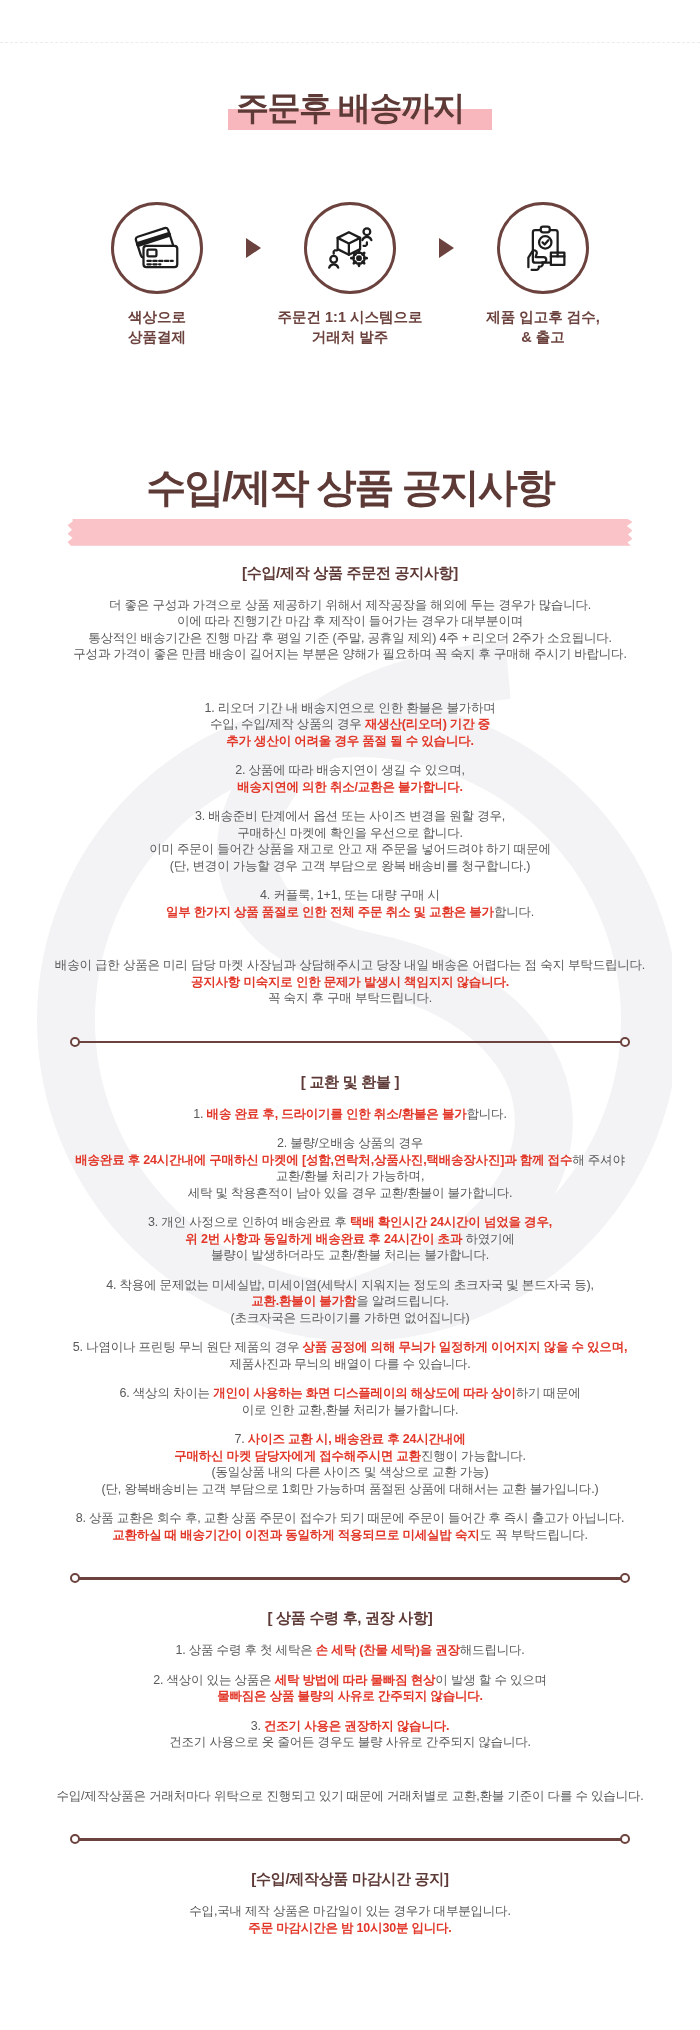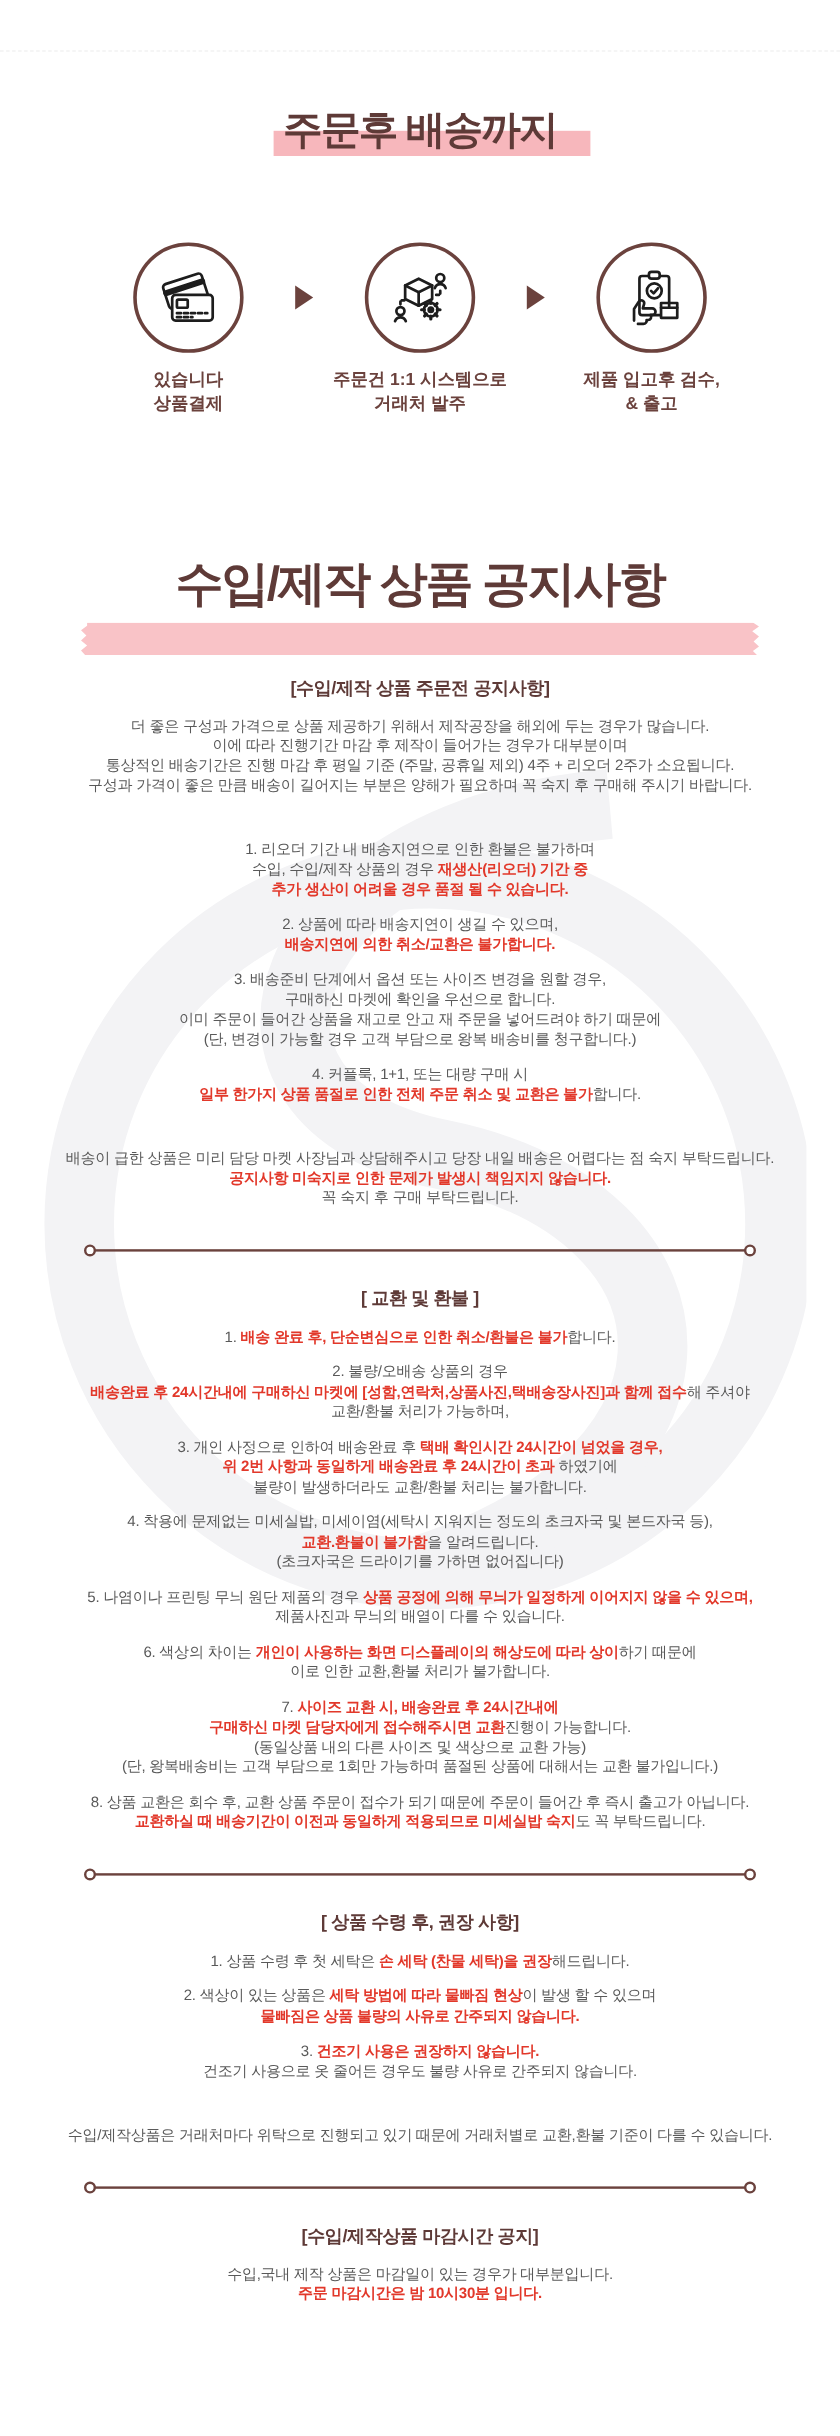--- a/index.html
+++ b/index.html
@@ -81,21 +81,21 @@
             <rect x="7" y="10" width="30" height="19" rx="2.5"></rect>
             <line x1="8" y1="16.5" x2="36" y2="16.5" stroke-width="4.5"></line>
           </g>
           <rect x="12" y="22" width="30" height="19" rx="2.5" fill="#ffffff"></rect>
           <rect x="15.5" y="25.5" width="8" height="6" rx="1"></rect>
           <line x1="15.5" y1="35.5" x2="38" y2="35.5" stroke-dasharray="3 2.2"></line>
           <line x1="15.5" y1="38.5" x2="27" y2="38.5" stroke-dasharray="3 2.2"></line>
         </svg>
       </div>
       <div class="step-label">
-        <div>있습니다</div>
+        <div>색상으로</div>
         <div>상품결제</div>
       </div>
     </div>
 
     <div class="arrow"></div>
 
     <div class="step">
       <div class="circle">
         <svg class="icon" width="54" height="54" viewBox="0 0 48 48" fill="none" stroke="#1d1d1d" stroke-width="2" stroke-linecap="round" stroke-linejoin="round">
           <path d="M13 15 L23 10 L33 15 L33 25 L23 30 L13 25 Z"></path>
@@ -194,26 +194,27 @@
   <div class="divider">
     <span class="dot"></span>
     <span class="rule"></span>
     <span class="dot"></span>
   </div>
 
   <section>
     <h3 class="sec-head">[ 교환 및 환불 ]</h3>
     <div class="blocks">
         <div class="block">
-          <div class="line"><span class="seg-g">1. </span><span class="seg-r">배송 완료 후, 단순변심으로 인한 취소/환불은 불가</span><span class="seg-g">합니다.</span></div>
+          <div class="line"><span class="seg-g">1. </span><span class="seg-r">배송 완료 후, 드라이기를 인한 취소/환불은 불가</span><span class="seg-g">합니다.</span></div>
         </div>
         <div class="block">
           <div class="line"><span class="seg-g">2. 불량/오배송 상품의 경우</span></div>
           <div class="line"><span class="seg-r">배송완료 후 24시간내에 구매하신 마켓에 [성함,연락처,상품사진,택배송장사진]과 함께 접수</span><span class="seg-g">해 주셔야</span></div>
           <div class="line"><span class="seg-g">교환/환불 처리가 가능하며,</span></div>
+          <div class="line"><span class="seg-g">세탁 및 착용흔적이 남아 있을 경우 교환/환불이 불가합니다.</span></div>
         </div>
         <div class="block">
           <div class="line"><span class="seg-g">3. 개인 사정으로 인하여 배송완료 후 </span><span class="seg-r">택배 확인시간 24시간이 넘었을 경우,</span></div>
           <div class="line"><span class="seg-r">위 2번 사항과 동일하게 배송완료 후 24시간이 초과</span><span class="seg-g"> 하였기에</span></div>
           <div class="line"><span class="seg-g">불량이 발생하더라도 교환/환불 처리는 불가합니다.</span></div>
         </div>
         <div class="block">
           <div class="line"><span class="seg-g">4. 착용에 문제없는 미세실밥, 미세이염(세탁시 지워지는 정도의 초크자국 및 본드자국 등),</span></div>
           <div class="line"><span class="seg-r">교환.환불이 불가함</span><span class="seg-g">을 알려드립니다.</span></div>
           <div class="line"><span class="seg-g">(초크자국은 드라이기를 가하면 없어집니다)</span></div>

